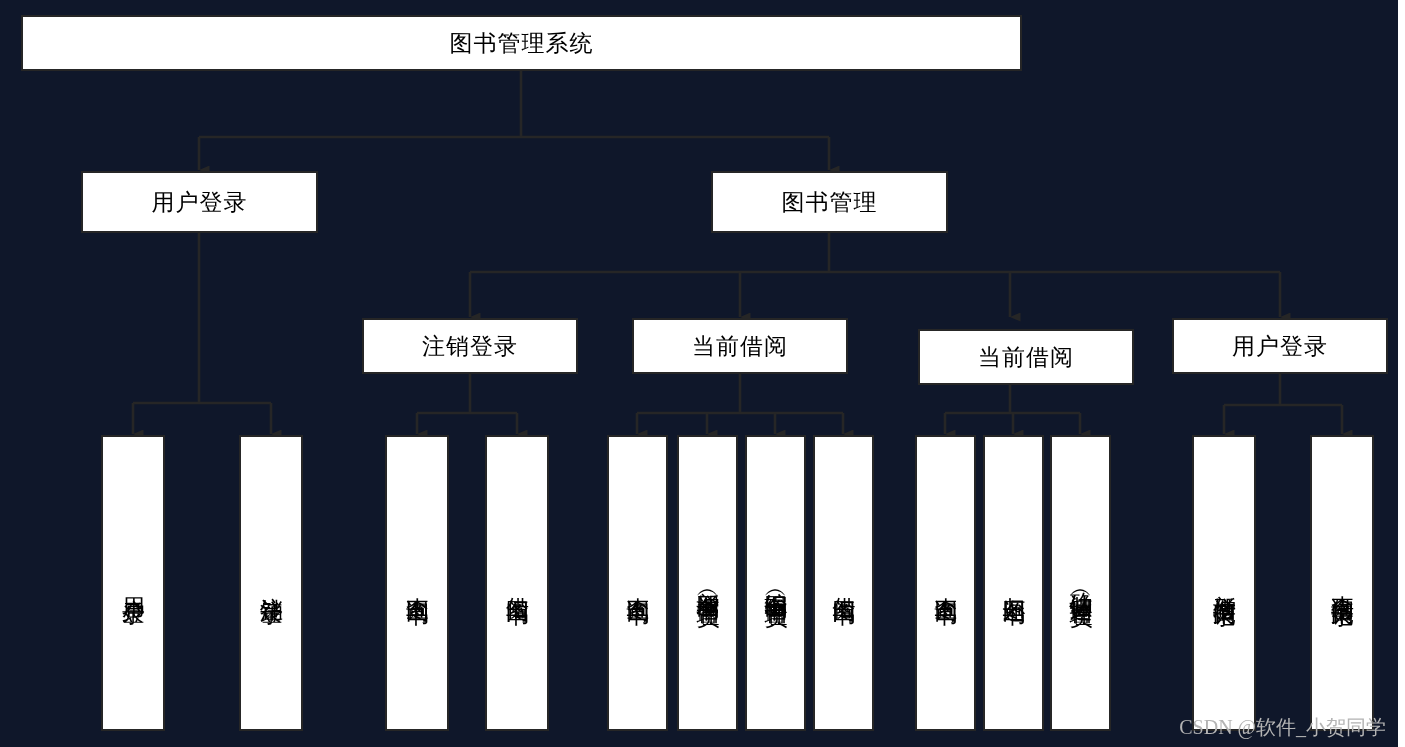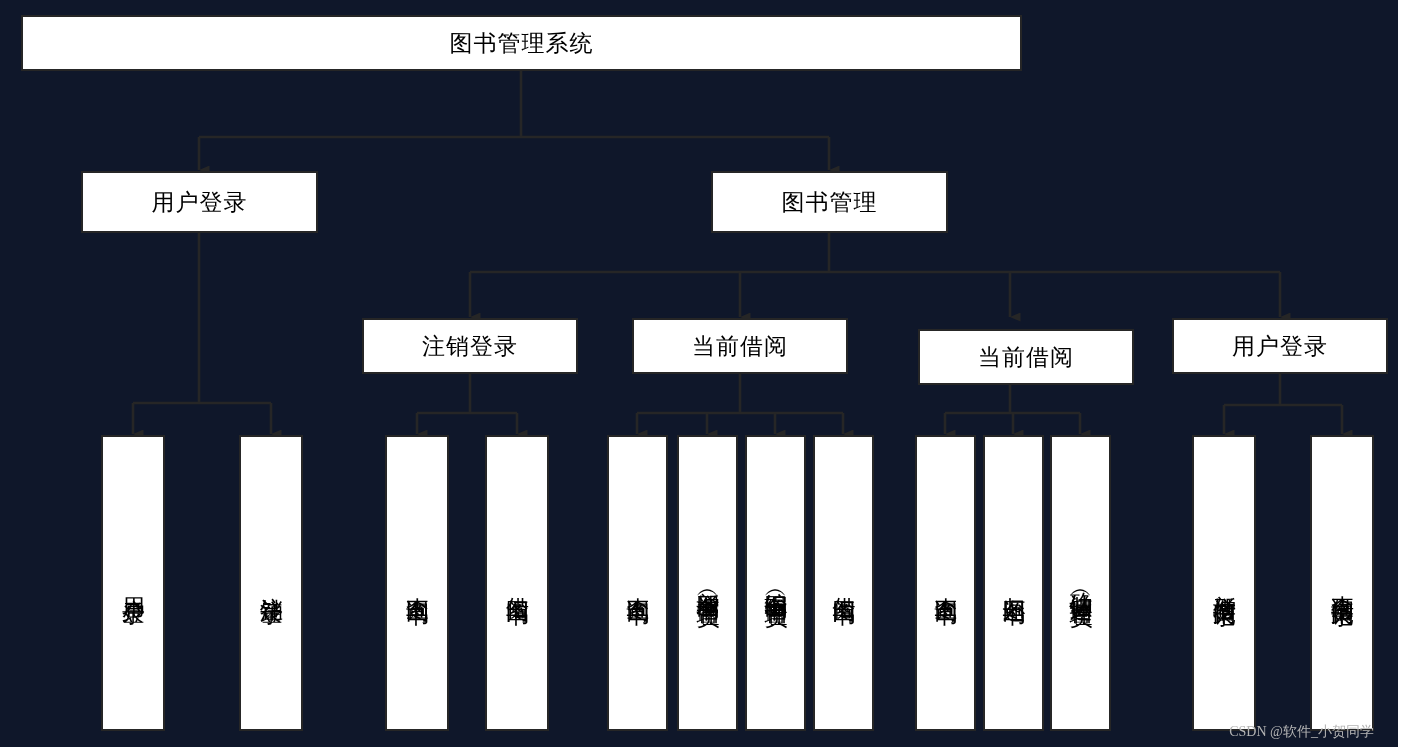--- a/index.html
+++ b/index.html
@@ -41,23 +41,23 @@
     writing-mode: vertical-rl;
     text-orientation: upright;
     font-size: 23px;
     line-height: 1.12;
     letter-spacing: 2px;
     white-space: nowrap;
     text-align: center;
   }
   .watermark {
     position: absolute;
-    right: 24px;
+    right: 12px;
     bottom: 6px;
-    font-size: 14px;
+    font-size: 20px;
     color: #b4b4b4;
     white-space: nowrap;
     pointer-events: none;
   }
 </style>
 </head>
 <body>
 
 <div id="canvas">
 

